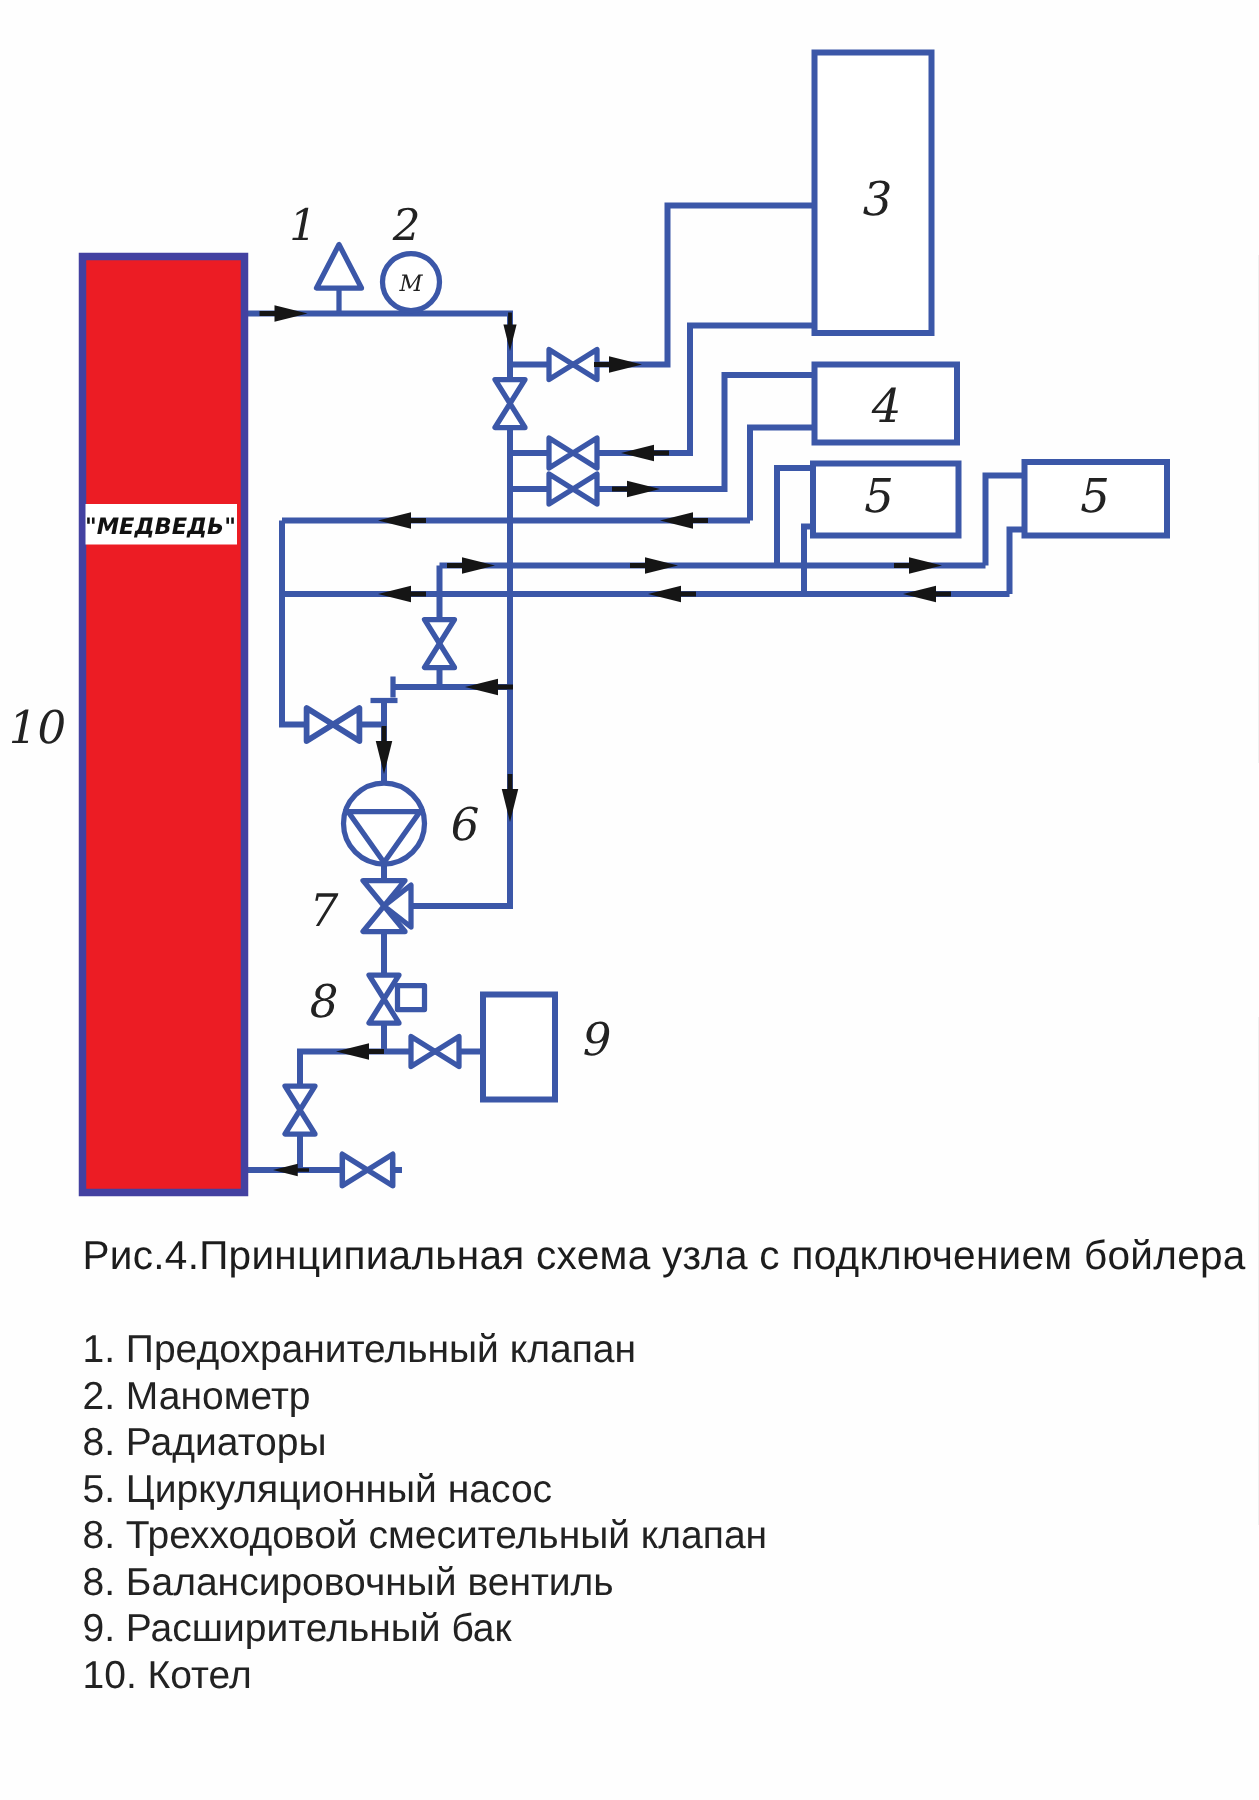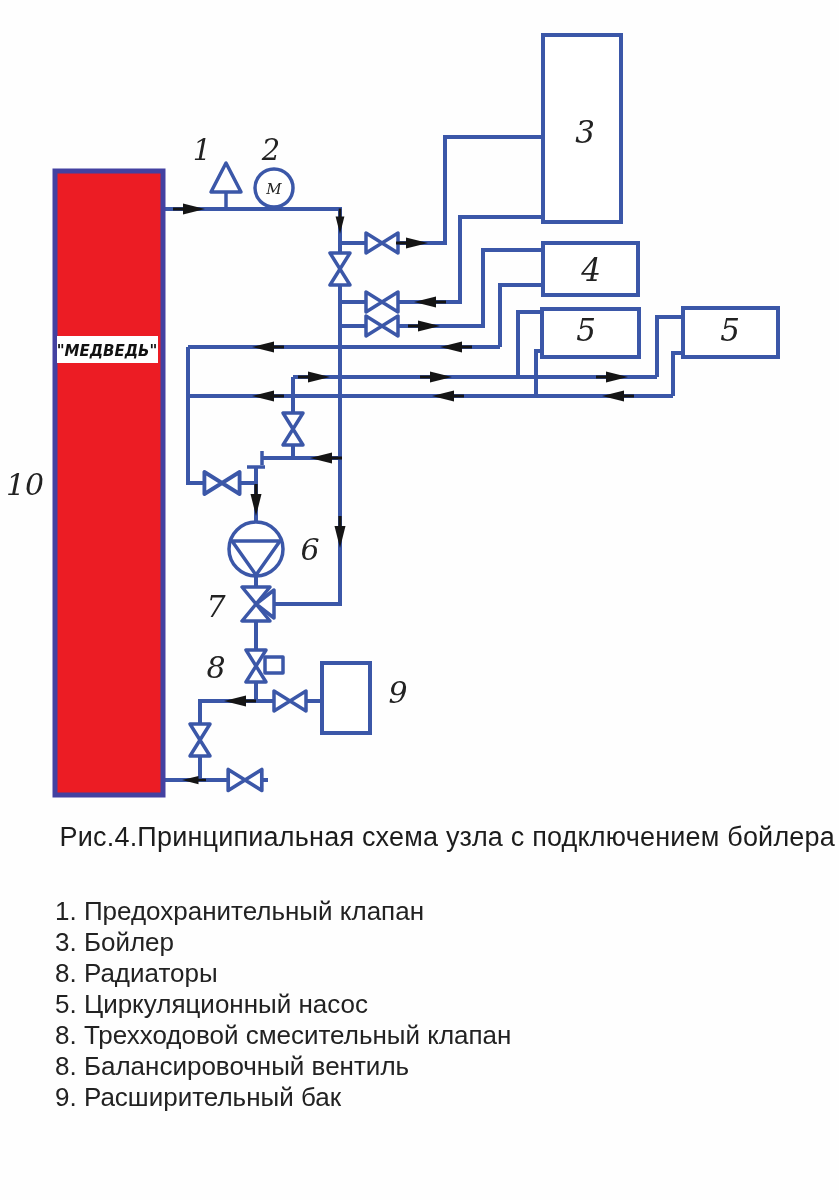--- a/index.html
+++ b/index.html
@@ -6,22 +6,22 @@
   .page{position:relative;width:839px;height:1200px;background:#fefefe;overflow:hidden;
         font-family:"Liberation Sans",sans-serif;}
   svg{position:absolute;left:0;top:0;}
   .pipe{stroke:#3b57a8;stroke-width:4;fill:none;}
   .pipe-thin{stroke:#3b57a8;stroke-width:3.5;fill:none;}
   .box{stroke:#3b57a8;stroke-width:4;fill:#ffffff;}
   .valve{stroke:#3b57a8;stroke-width:3.5;fill:#ffffff;stroke-linejoin:round;}
   .arrow{fill:#151515;stroke:none;}
   .lbl{font-family:"DejaVu Serif",serif;font-style:italic;fill:#222;}
   .caption{position:absolute;left:55px;top:822px;width:780px;font-size:27px;color:#1c1c1c;
-           letter-spacing:0.2px;text-align:right;}
-  .legend{position:absolute;left:55px;top:884px;font-size:26px;color:#222;line-height:31px;margin-top:12px;}
+           letter-spacing:0.2px;}
+  .legend{position:absolute;left:55px;top:884px;font-size:26px;color:#222;line-height:31px;}
   .legend div{white-space:nowrap;}
 </style>
 </head>
 <body>
 
 <div class="page">
 
   <svg width="839" height="812" viewBox="0 0 839 812">
     <defs>
       <path id="valve-h" d="M-16,-10 L-16,10 L16,-10 L16,10 Z"></path>
@@ -132,21 +132,22 @@
     <text class="lbl" x="216" y="617" font-size="30" text-anchor="middle">7</text>
     <text class="lbl" x="216" y="678" font-size="30" text-anchor="middle">8</text>
     <text class="lbl" x="398" y="703" font-size="30" text-anchor="middle">9</text>
     <text class="lbl" x="25" y="495" font-size="30" text-anchor="middle">10</text>
   </svg>
 
   <div class="caption">Рис.4.Принципиальная схема узла с подключением бойлера</div>
 
   <div class="legend">
     <div>1. Предохранительный клапан</div>
-    <div>3. Бойлер</div>
+    <div>2. Манометр</div>
     <div>8. Радиаторы</div>
     <div>5. Циркуляционный насос</div>
     <div>8. Трехходовой смесительный клапан</div>
     <div>8. Балансировочный вентиль</div>
     <div>9. Расширительный бак</div>
+    <div>10. Котел</div>
   </div>
 
 </div>
 
 </body></html>

